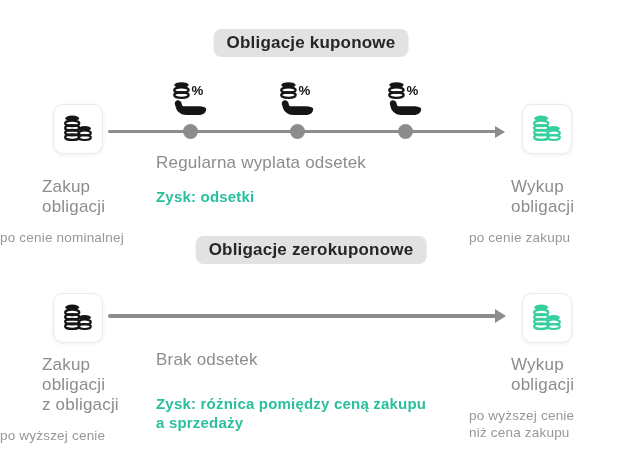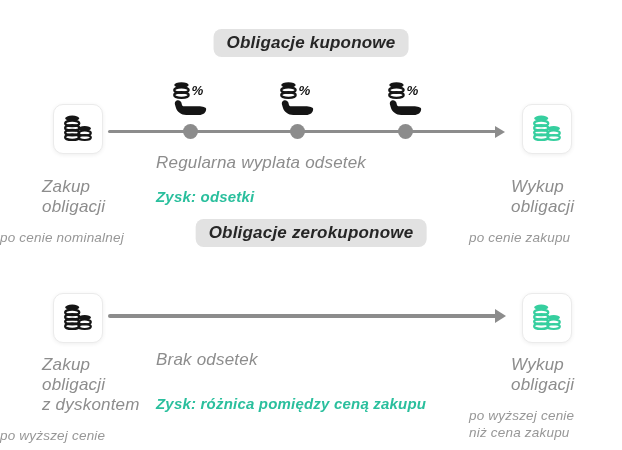--- a/index.html
+++ b/index.html
@@ -11,21 +11,21 @@
     --timeline:#8c8c8c;
     --badge-bg:#e2e2e2;
     --badge-text:#262626;
     --background:#ffffff;
     --box-border:#ebebeb;
   }
   html,body{margin:0;padding:0;background:#fff;}
   body{font-family:"Liberation Sans", sans-serif;}
   .stage{
     position:relative;width:622px;height:450px;
-    background:var(--background);overflow:hidden;font-style:italic;
+    background:var(--background);overflow:hidden;
   }
   .badge{
     position:absolute;left:50%;transform:translateX(-50%);
     background:var(--badge-bg);color:var(--badge-text);
     font-size:17px;font-weight:700;letter-spacing:.2px;
     padding:4px 13px;border-radius:8px;white-space:nowrap;
   }
   .icon-card{
     position:absolute;width:50px;height:50px;box-sizing:border-box;
     background:#fff;border:1px solid var(--box-border);border-radius:10px;
@@ -112,47 +112,48 @@
   <div class="label-block" style="left:156px;top:153px;width:300px;">
     <div class="center-label">Regularna wyplata odsetek</div>
     <div class="profit" style="margin-top:14px;">Zysk: odsetki</div>
   </div>
 
   <div class="label-block" style="left:469px;top:177px;width:156px;">
     <div class="label-title">Wykup obligacji</div>
     <div class="label-sub mt2">po cenie zakupu</div>
   </div>
 
-  <div class="badge" style="top:219px;">Obligacje zerokuponowe</div>
+  <div class="badge" style="top:236px;">Obligacje zerokuponowe</div>
 
   <div class="icon-card" style="left:53px;top:293px;">
     <svg class="coins-black" width="32" height="32">
         <use href="#sym-coins"></use>
       </svg>
   </div>
 
   <div class="tl-line" style="left:108px;top:314px;width:389px;height:4px;"></div>
   <div class="tl-arrow thick" style="left:495px;top:309px;"></div>
 
   <div class="icon-card" style="left:522px;top:293px;">
     <svg class="coins-green" width="32" height="32">
         <use href="#sym-coins"></use>
       </svg>
   </div>
 
   <div class="label-block" style="left:0;top:355px;width:156px;">
     <div class="label-title">Zakup obligacji</div>
-    <div class="label-title">z dyskontem</div>
+    <div class="label-title">z obligacji</div>
     <div class="label-sub mt2">po wyższej cenie</div>
   </div>
 
   <div class="label-block" style="left:156px;top:350px;width:300px;">
     <div class="center-label">Brak odsetek</div>
     <div class="profit" style="margin-top:24px;">
       <div>Zysk: różnica pomiędzy ceną zakupu</div>
+      <div>a sprzedaży</div>
     </div>
   </div>
 
   <div class="label-block" style="left:469px;top:355px;width:156px;">
     <div class="label-title">Wykup obligacji</div>
     <div class="label-sub mt2">po wyższej cenie</div>
     <div class="label-sub">niż cena zakupu</div>
   </div>
 
 </div>

